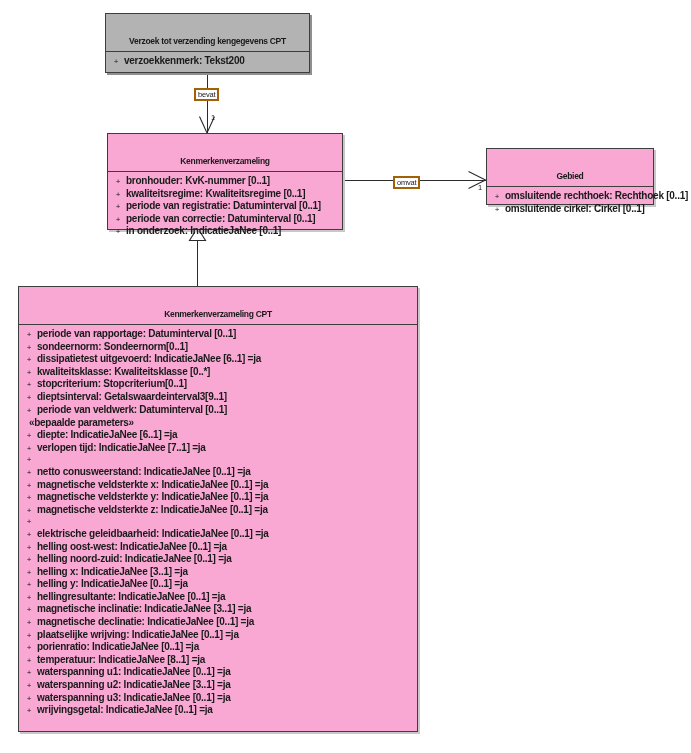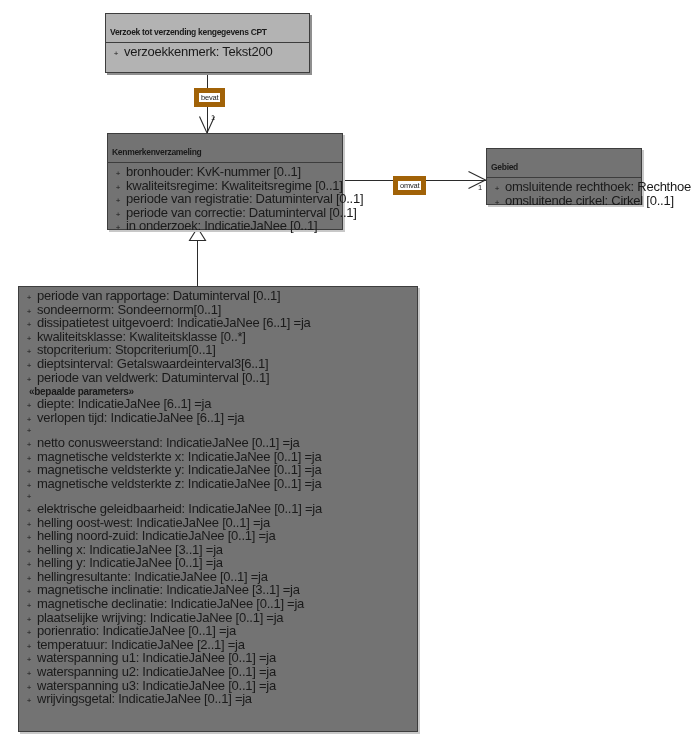--- a/index.html
+++ b/index.html
@@ -20,34 +20,35 @@
     position: absolute;
     left: 0; top: 0;
     width: 691px; height: 753px;
   }
 
   
   .uml-class {
     position: absolute;
     box-sizing: border-box;
     border: 1px solid #3d3d3d;
-    background: #737373;
+    background: #f9a8d4;
     box-shadow: 2px 2px 0 0 #c8c8c8;
   }
   .uml-class.shaded {
     background: #b3b3b3;
     box-shadow: 2px 2px 0 0 #8f8f8f;
   }
   .uml-title {
     box-sizing: border-box;
+    text-align: center;
     font-weight: bold;
     font-size: 8.5px;
     letter-spacing: -0.3px;
     border-bottom: 1px solid #3d3d3d;
-    padding: 13px 4px 5px 4px;
+    padding: 22px 4px 5px 4px;
     line-height: 10px;
     white-space: nowrap;
     overflow: hidden;
   }
   .uml-body {
     padding: 3px 2px 4px 2px;
   }
   .attr-row {
     display: flex;
     align-items: baseline;
@@ -55,21 +56,22 @@
     white-space: nowrap;
     letter-spacing: -0.25px;
   }
   .attr-vis {
     width: 16px;
     flex: 0 0 16px;
     text-align: center;
     font-size: 8px;
   }
   .attr-text {
-    font-size: 13px;
+    font-size: 10px;
+    font-weight: bold;
   }
   .stereotype-row {
     line-height: 13px;
     padding-left: 8px;
     font-weight: bold;
     font-size: 10px;
     letter-spacing: -0.3px;
     white-space: nowrap;
   }
 
@@ -80,21 +82,21 @@
     background: #2b2b2b;
   }
   .line-h {
     position: absolute;
     height: 1px;
     background: #2b2b2b;
   }
   .edge-label {
     position: absolute;
     background: #ffffff;
-    border: 5px solid #a16207;
+    border: 2px solid #a16207;
     font-size: 7.5px;
     line-height: 9px;
     padding: 0px 2px;
     letter-spacing: -0.2px;
     white-space: nowrap;
   }
   .mult-label {
     position: absolute;
     font-size: 7.5px;
     line-height: 8px;
@@ -159,35 +161,36 @@
         <span class="attr-vis">+</span>
         <span class="attr-text">periode van correctie: Datuminterval [0..1]</span>
       </div>
       <div class="attr-row">
         <span class="attr-vis">+</span>
         <span class="attr-text">in onderzoek: IndicatieJaNee [0..1]</span>
       </div>
     </div>
   </div>
 
-  <div class="uml-class" style="left:486px; top:148px; width:156px; height:57px;">
+  <div class="uml-class" style="left:486px; top:148px; width:168px; height:57px;">
     <div class="uml-title">Gebied</div>
     <div class="uml-body">
       <div class="attr-row">
         <span class="attr-vis">+</span>
         <span class="attr-text">omsluitende rechthoek: Rechthoek [0..1]</span>
       </div>
       <div class="attr-row">
         <span class="attr-vis">+</span>
         <span class="attr-text">omsluitende cirkel: Cirkel [0..1]</span>
       </div>
     </div>
   </div>
 
   <div class="uml-class" style="left:18px; top:286px; width:400px; height:446px;">
+    <div class="uml-title">Kenmerkenverzameling CPT</div>
     <div class="uml-body" id="cpt-attrs">
         <div class="attr-row">
           <span class="attr-vis">+</span>
           <span class="attr-text">periode van rapportage: Datuminterval [0..1]</span>
         </div>
         <div class="attr-row">
           <span class="attr-vis">+</span>
           <span class="attr-text">sondeernorm: Sondeernorm[0..1]</span>
         </div>
         <div class="attr-row">
@@ -197,34 +200,34 @@
         <div class="attr-row">
           <span class="attr-vis">+</span>
           <span class="attr-text">kwaliteitsklasse: Kwaliteitsklasse [0..*]</span>
         </div>
         <div class="attr-row">
           <span class="attr-vis">+</span>
           <span class="attr-text">stopcriterium: Stopcriterium[0..1]</span>
         </div>
         <div class="attr-row">
           <span class="attr-vis">+</span>
-          <span class="attr-text">dieptsinterval: Getalswaardeinterval3[6..1]</span>
+          <span class="attr-text">dieptsinterval: Getalswaardeinterval3[9..1]</span>
         </div>
         <div class="attr-row">
           <span class="attr-vis">+</span>
           <span class="attr-text">periode van veldwerk: Datuminterval [0..1]</span>
         </div>
         <div class="stereotype-row">«bepaalde parameters»</div>
         <div class="attr-row">
           <span class="attr-vis">+</span>
           <span class="attr-text">diepte: IndicatieJaNee [6..1] =ja</span>
         </div>
         <div class="attr-row">
           <span class="attr-vis">+</span>
-          <span class="attr-text">verlopen tijd: IndicatieJaNee [6..1] =ja</span>
+          <span class="attr-text">verlopen tijd: IndicatieJaNee [7..1] =ja</span>
         </div>
         <div class="attr-row">
           <span class="attr-vis">+</span>
         </div>
         <div class="attr-row">
           <span class="attr-vis">+</span>
           <span class="attr-text">netto conusweerstand: IndicatieJaNee [0..1] =ja</span>
         </div>
         <div class="attr-row">
           <span class="attr-vis">+</span>
@@ -276,29 +279,29 @@
         <div class="attr-row">
           <span class="attr-vis">+</span>
           <span class="attr-text">plaatselijke wrijving: IndicatieJaNee [0..1] =ja</span>
         </div>
         <div class="attr-row">
           <span class="attr-vis">+</span>
           <span class="attr-text">porienratio: IndicatieJaNee [0..1] =ja</span>
         </div>
         <div class="attr-row">
           <span class="attr-vis">+</span>
-          <span class="attr-text">temperatuur: IndicatieJaNee [2..1] =ja</span>
+          <span class="attr-text">temperatuur: IndicatieJaNee [8..1] =ja</span>
         </div>
         <div class="attr-row">
           <span class="attr-vis">+</span>
           <span class="attr-text">waterspanning u1: IndicatieJaNee [0..1] =ja</span>
         </div>
         <div class="attr-row">
           <span class="attr-vis">+</span>
-          <span class="attr-text">waterspanning u2: IndicatieJaNee [0..1] =ja</span>
+          <span class="attr-text">waterspanning u2: IndicatieJaNee [3..1] =ja</span>
         </div>
         <div class="attr-row">
           <span class="attr-vis">+</span>
           <span class="attr-text">waterspanning u3: IndicatieJaNee [0..1] =ja</span>
         </div>
         <div class="attr-row">
           <span class="attr-vis">+</span>
           <span class="attr-text">wrijvingsgetal: IndicatieJaNee [0..1] =ja</span>
         </div>
       </div>

